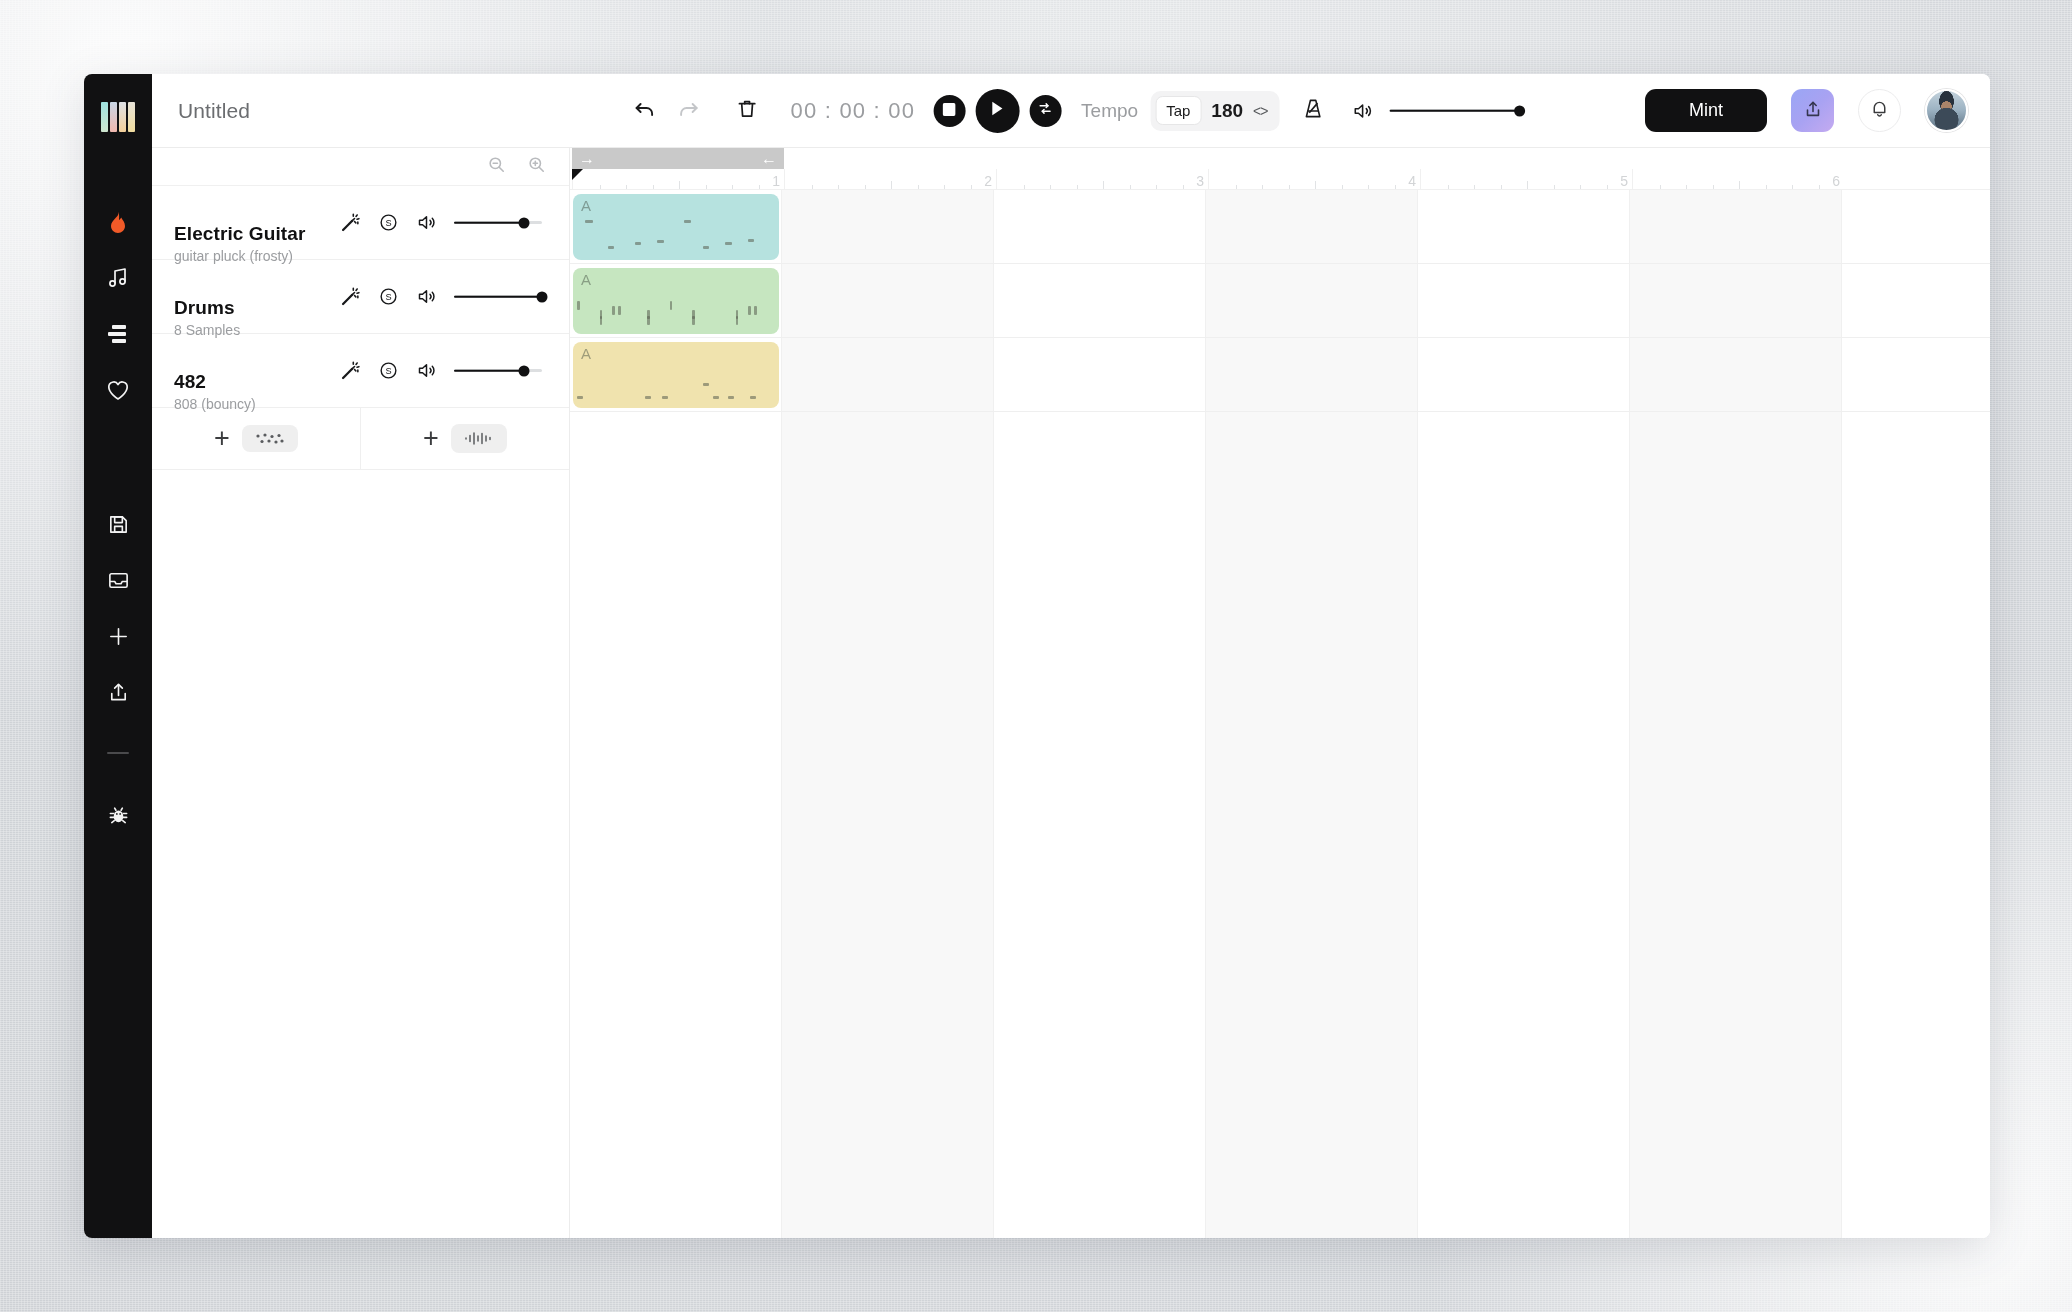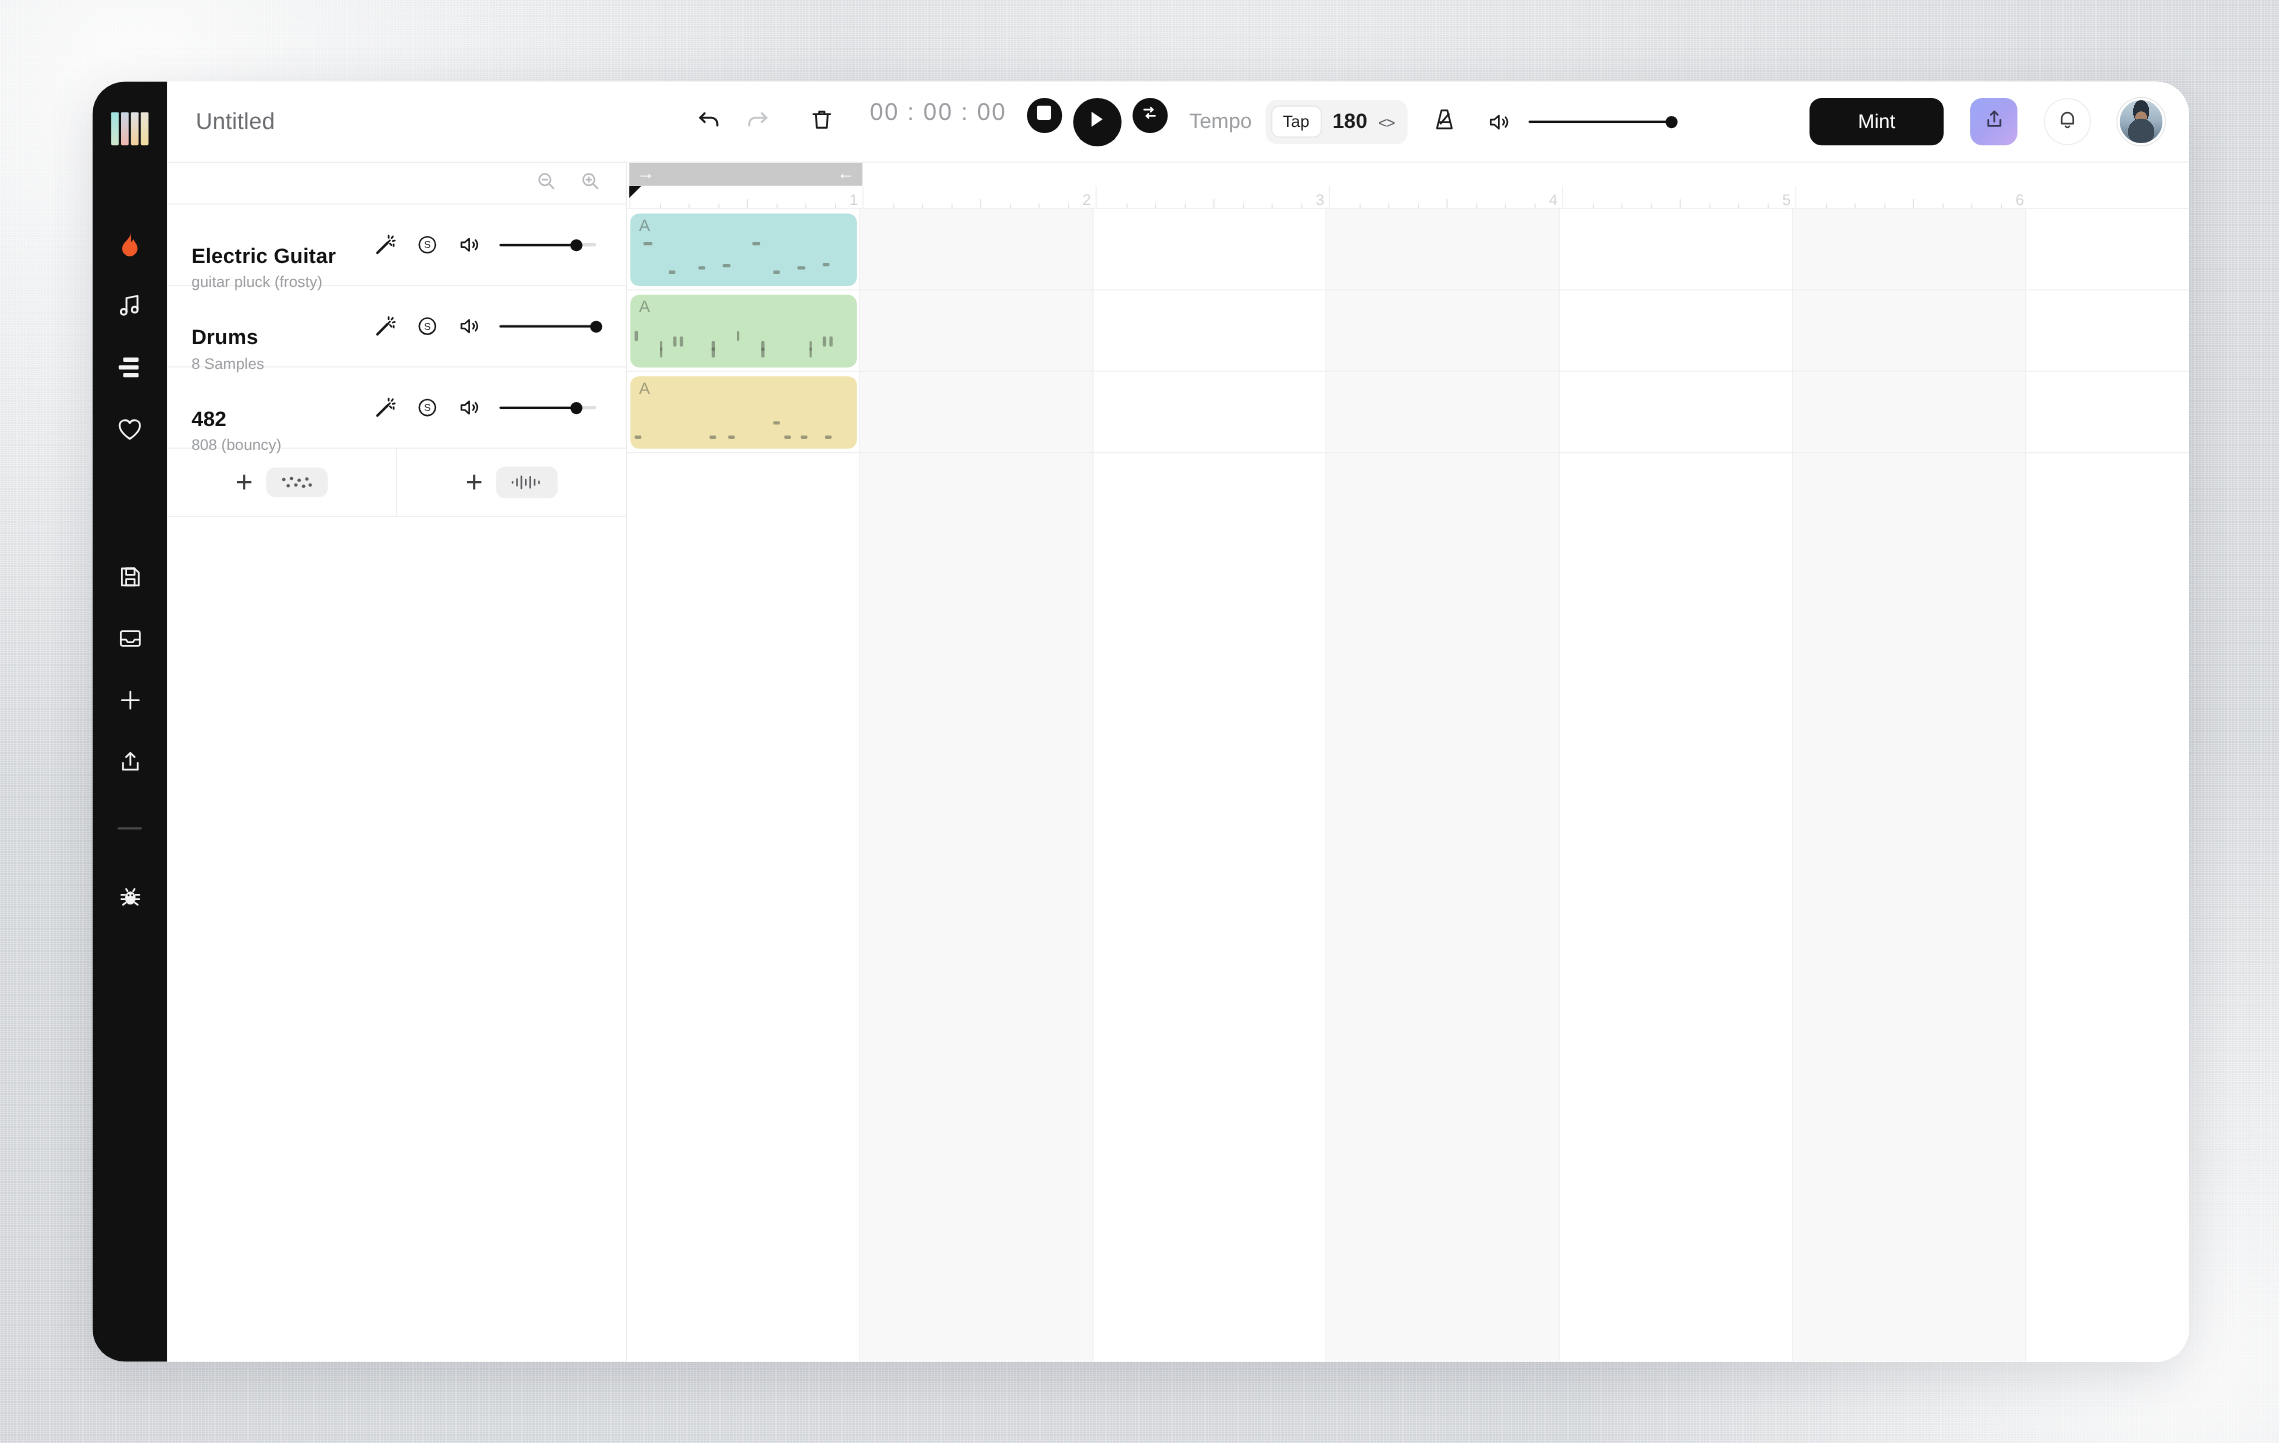--- a/index.html
+++ b/index.html
@@ -37,21 +37,21 @@
   }
 
   
   #app-window {
     position: absolute;
     left: 84px;
     top: 74px;
     width: 1906px;
     height: 1164px;
     background: #ffffff;
-    border-radius: 30px;
+    border-radius: 8px;
     overflow: hidden;
     display: flex;
     box-shadow: 0 10px 44px rgba(60,70,85,0.16);
   }
 
   
   .rail {
     width: 68px;
     background: #111112;
     flex: none;
@@ -122,20 +122,21 @@
     font-size: 21px;
     color: #6b6d70;
     letter-spacing: .1px;
   }
 
   .transport {
     position: absolute;
     left: 50%;
     transform: translateX(-50%);
     display: flex;
+    align-items: center;
     gap: 0;
   }
   .ico-btn {
     width: 44px; height: 44px;
     display: flex; align-items: center; justify-content: center;
     color: #1b1b1c;
     cursor: pointer;
     border-radius: 8px;
   }
   .ico-btn.dim { color: #c4c6c9; }

